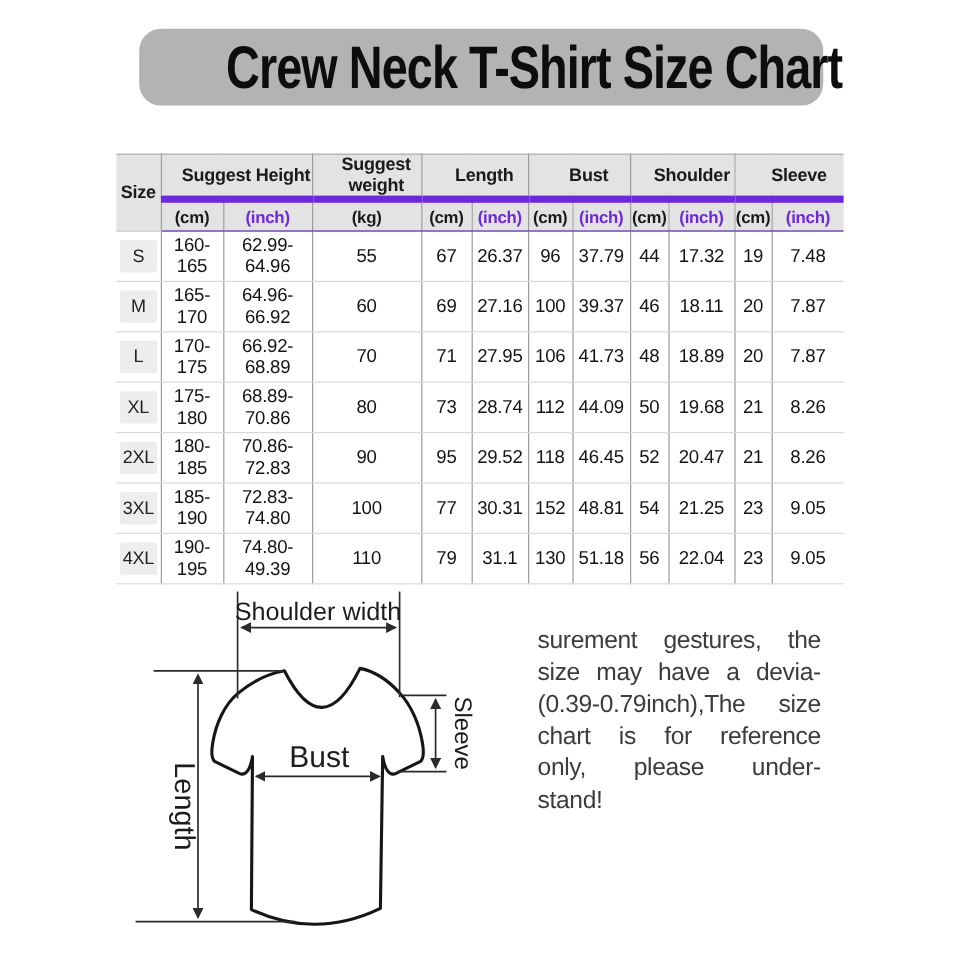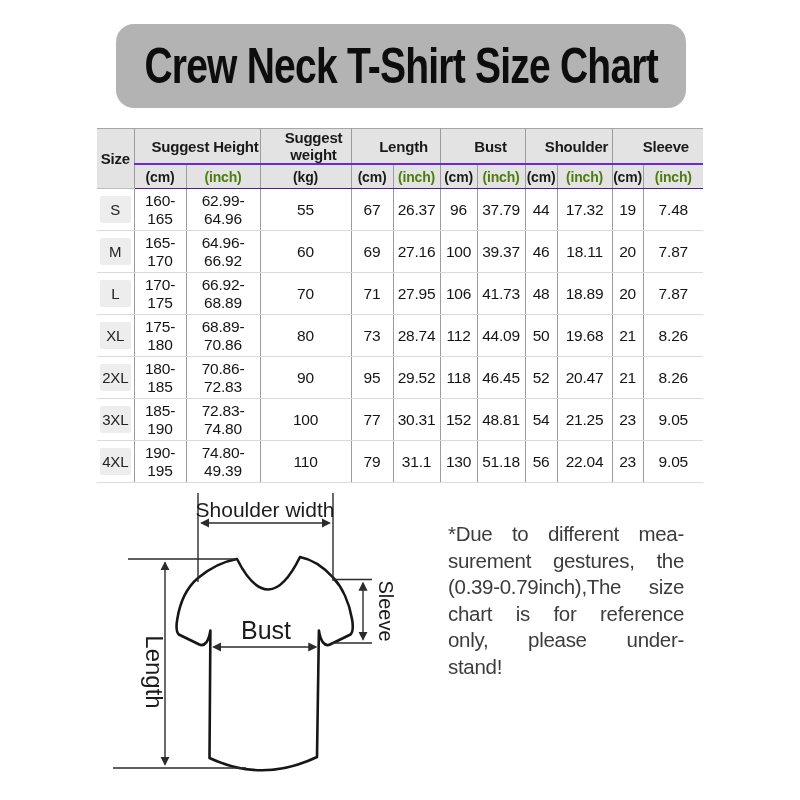--- a/index.html
+++ b/index.html
@@ -1,39 +1,39 @@
 <!DOCTYPE html>
 <html><head>
 <meta charset="utf-8">
 <style>
   html,body{margin:0;padding:0;background:#fff;}
   body{width:800px;height:800px;font-family:"Liberation Sans",sans-serif;}
   .page{position:relative;width:800px;height:800px;background:#fff;overflow:hidden;}
 
   
-  .title-banner{position:absolute;left:116px;top:24px;width:570px;height:84px;
-    background:#b3b3b3;border-radius:18px;display:flex;align-items:center;justify-content:center;}
+  .title-banner{position:absolute;left:116px;top:24px;width:570px;height:64px;
+    background:#b3b3b3;border-radius:18px;display:flex;align-items:center;}
   .title-text{margin:0;font-size:50px;font-weight:bold;color:#0d0d0d;letter-spacing:-1px;
     white-space:nowrap;transform:scaleX(0.78);}
 
   
   .size-table{position:absolute;left:97px;top:128px;width:606px;border-collapse:collapse;
     table-layout:fixed;letter-spacing:-0.2px;}
   .size-table th,.size-table td{padding:0;text-align:center;vertical-align:middle;
     border-right:1px solid #9c9c9c;overflow:hidden;}
   .size-table th:last-child,.size-table td:last-child{border-right:none;}
   .size-table thead th{background:#e3e3e3;font-weight:bold;color:#1a1a1a;}
   .hr1 th{height:29px;font-size:15px;border-top:1px solid #a6a6a6;}
-  .hr1 th:not(.c-size){border-bottom:2px solid #6d28d9;padding-left:16px;}
+  .hr1 th:not(.c-size){border-bottom:6px solid #6d28d9;padding-left:16px;}
   .c-size{border-bottom:1px solid #bdbdbd;}
   .hr2 th{height:23px;font-size:14px;border-bottom:1px solid #4c1d95;}
   .size-table tbody td{height:41px;font-size:15.5px;color:#141414;background:#fff;
     border-bottom:1px solid #dadada;}
   .red{color:#a23a30;}
-  .hr2 th.red{color:#4d7c0f;}
+  .hr2 th.red{color:#6d28d9;}
   .chip{display:inline-block;width:31px;padding:5px 0;background:#ededed;border-radius:2px;
     font-size:15px;color:#222;}
 
   
   .diagram{position:absolute;left:105px;top:480px;}
   .diagram .shirt{fill:#ffffff;stroke:#161616;stroke-width:2.6;stroke-linejoin:round;}
   .diagram .guide{stroke:#2b2b2b;stroke-width:1.4;fill:none;}
   .diagram .arrow{stroke:#2b2b2b;stroke-width:1.4;fill:none;}
   .diagram text{fill:#1c1c1c;}
 
@@ -228,21 +228,21 @@
     <line class="arrow" x1="258" y1="103" x2="258" y2="159.5" marker-start="url(#ah)" marker-end="url(#ah)"></line>
     <line class="arrow" x1="108.5" y1="167" x2="211" y2="167" marker-start="url(#ah)" marker-end="url(#ah)"></line>
 
     <text x="160" y="37" font-size="21" text-anchor="middle">Shoulder width</text>
     <text x="161" y="159" font-size="25" text-anchor="middle">Bust</text>
     <text transform="translate(41 192) rotate(90)" font-size="24" text-anchor="middle">Length</text>
     <text transform="translate(274 131) rotate(90)" font-size="20" text-anchor="middle">Sleeve</text>
   </svg>
 
   <div class="disclaimer" id="disclaimer">
-      <div class="dl">*Due to different mea-</div>
       <div class="dl">surement gestures, the</div>
+      <div class="dl">size may have a devia-</div>
       <div class="dl">(0.39-0.79inch),The size</div>
       <div class="dl">chart is for reference</div>
       <div class="dl">only, please under-</div>
       <div class="dl last">stand!</div>
     </div>
 
 </div>
 
 </body></html>

